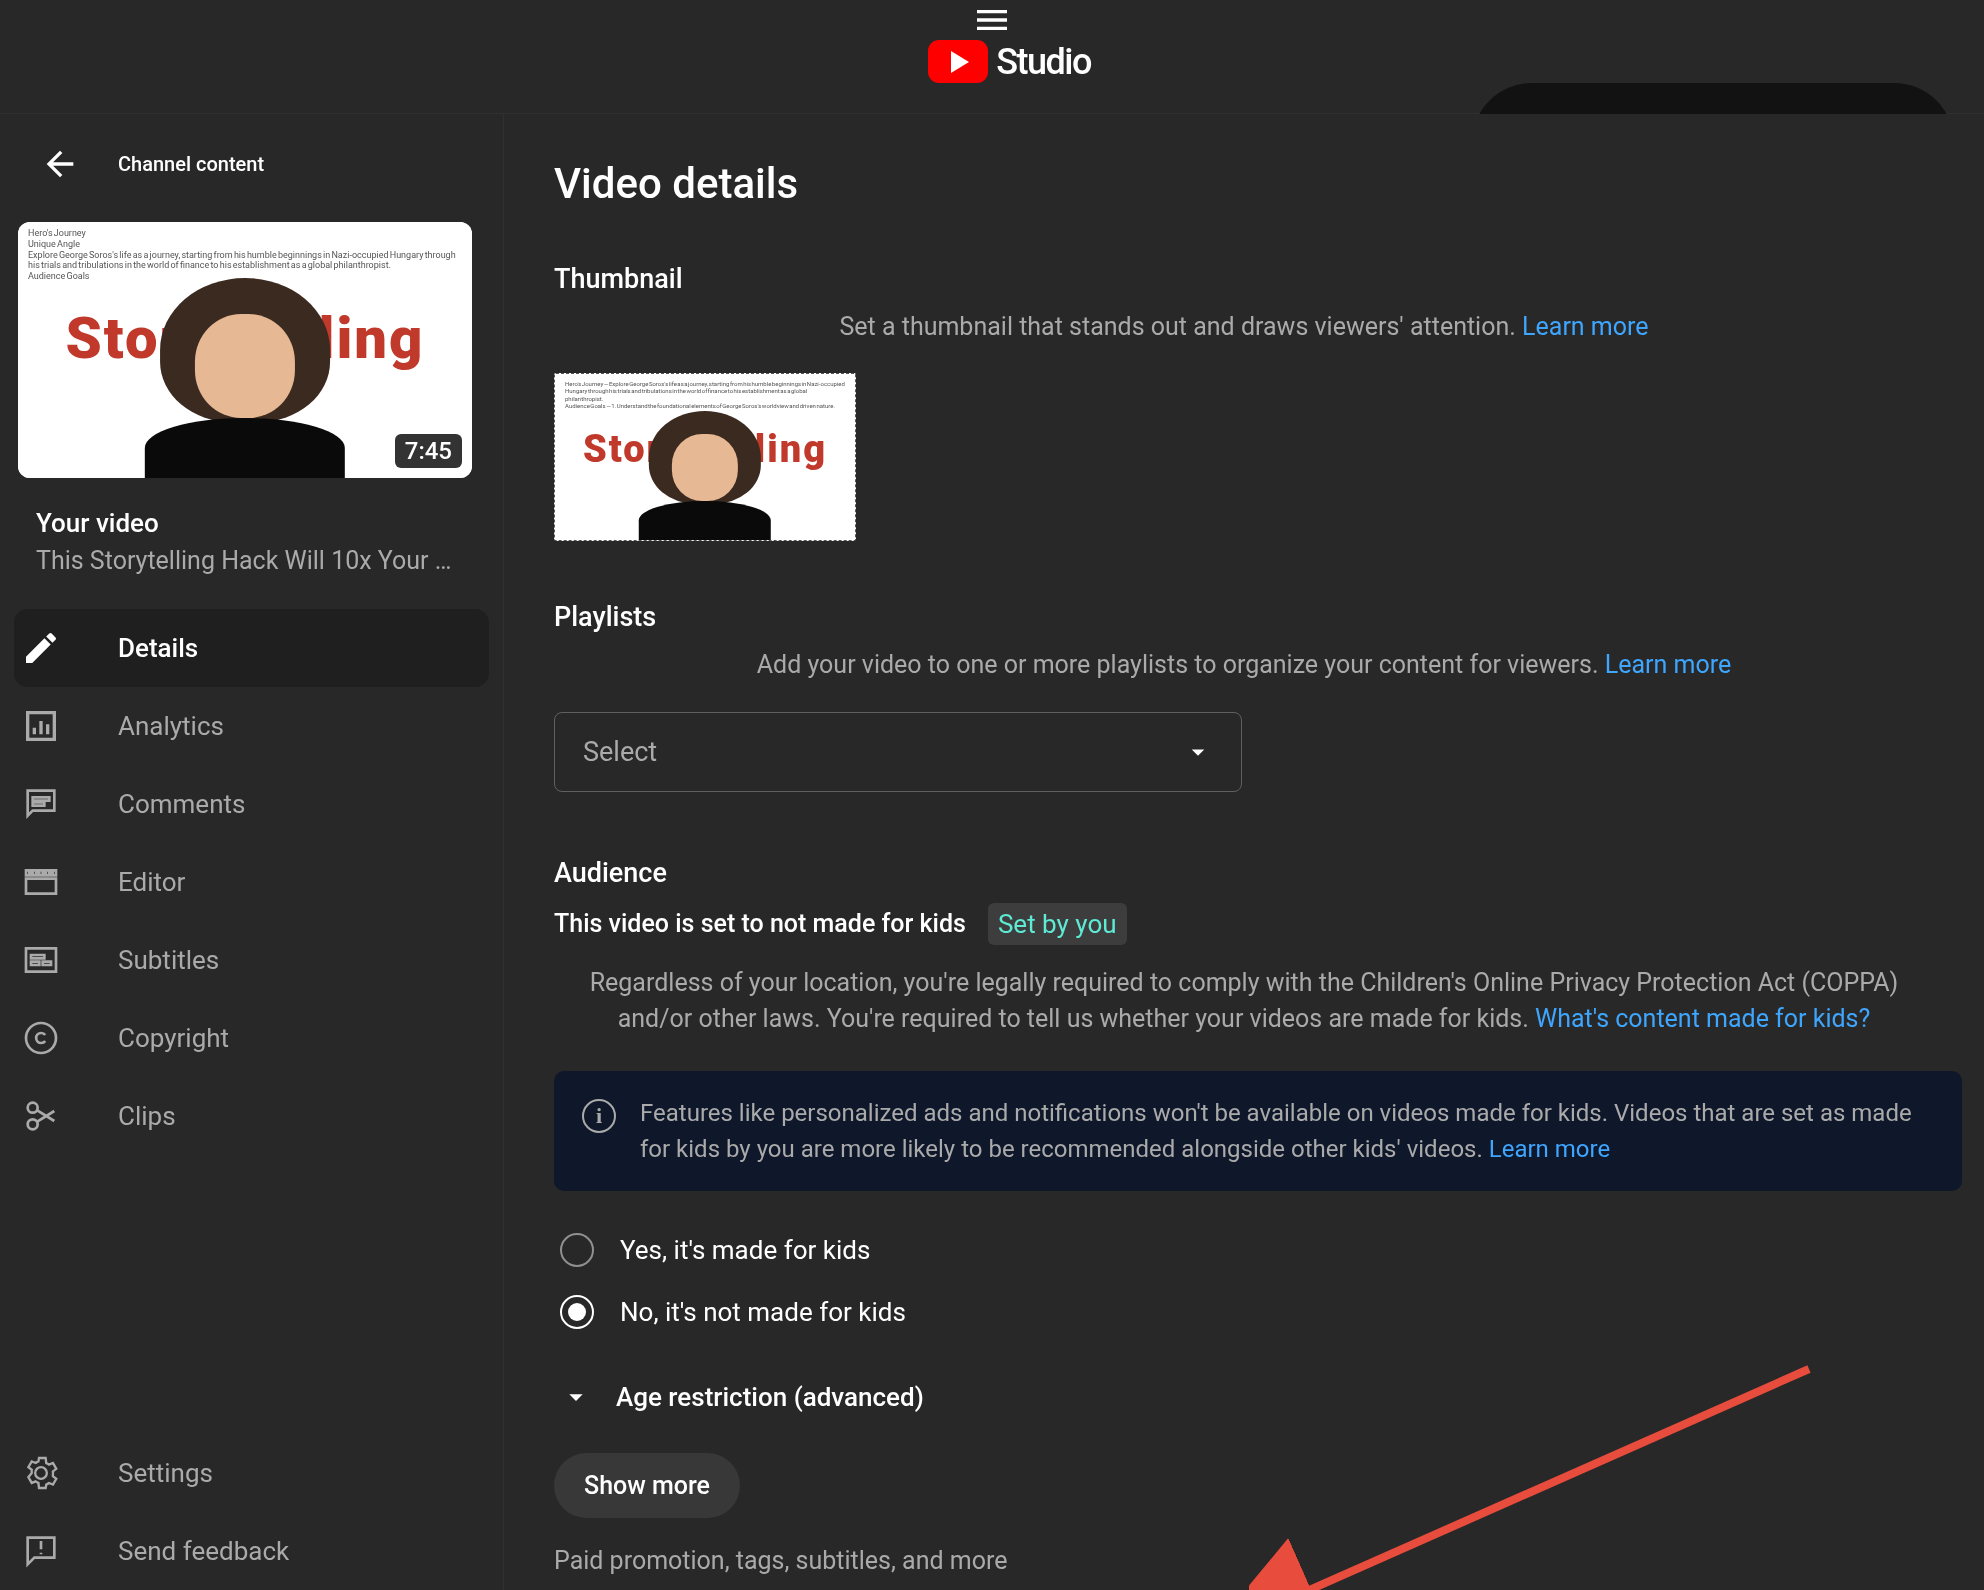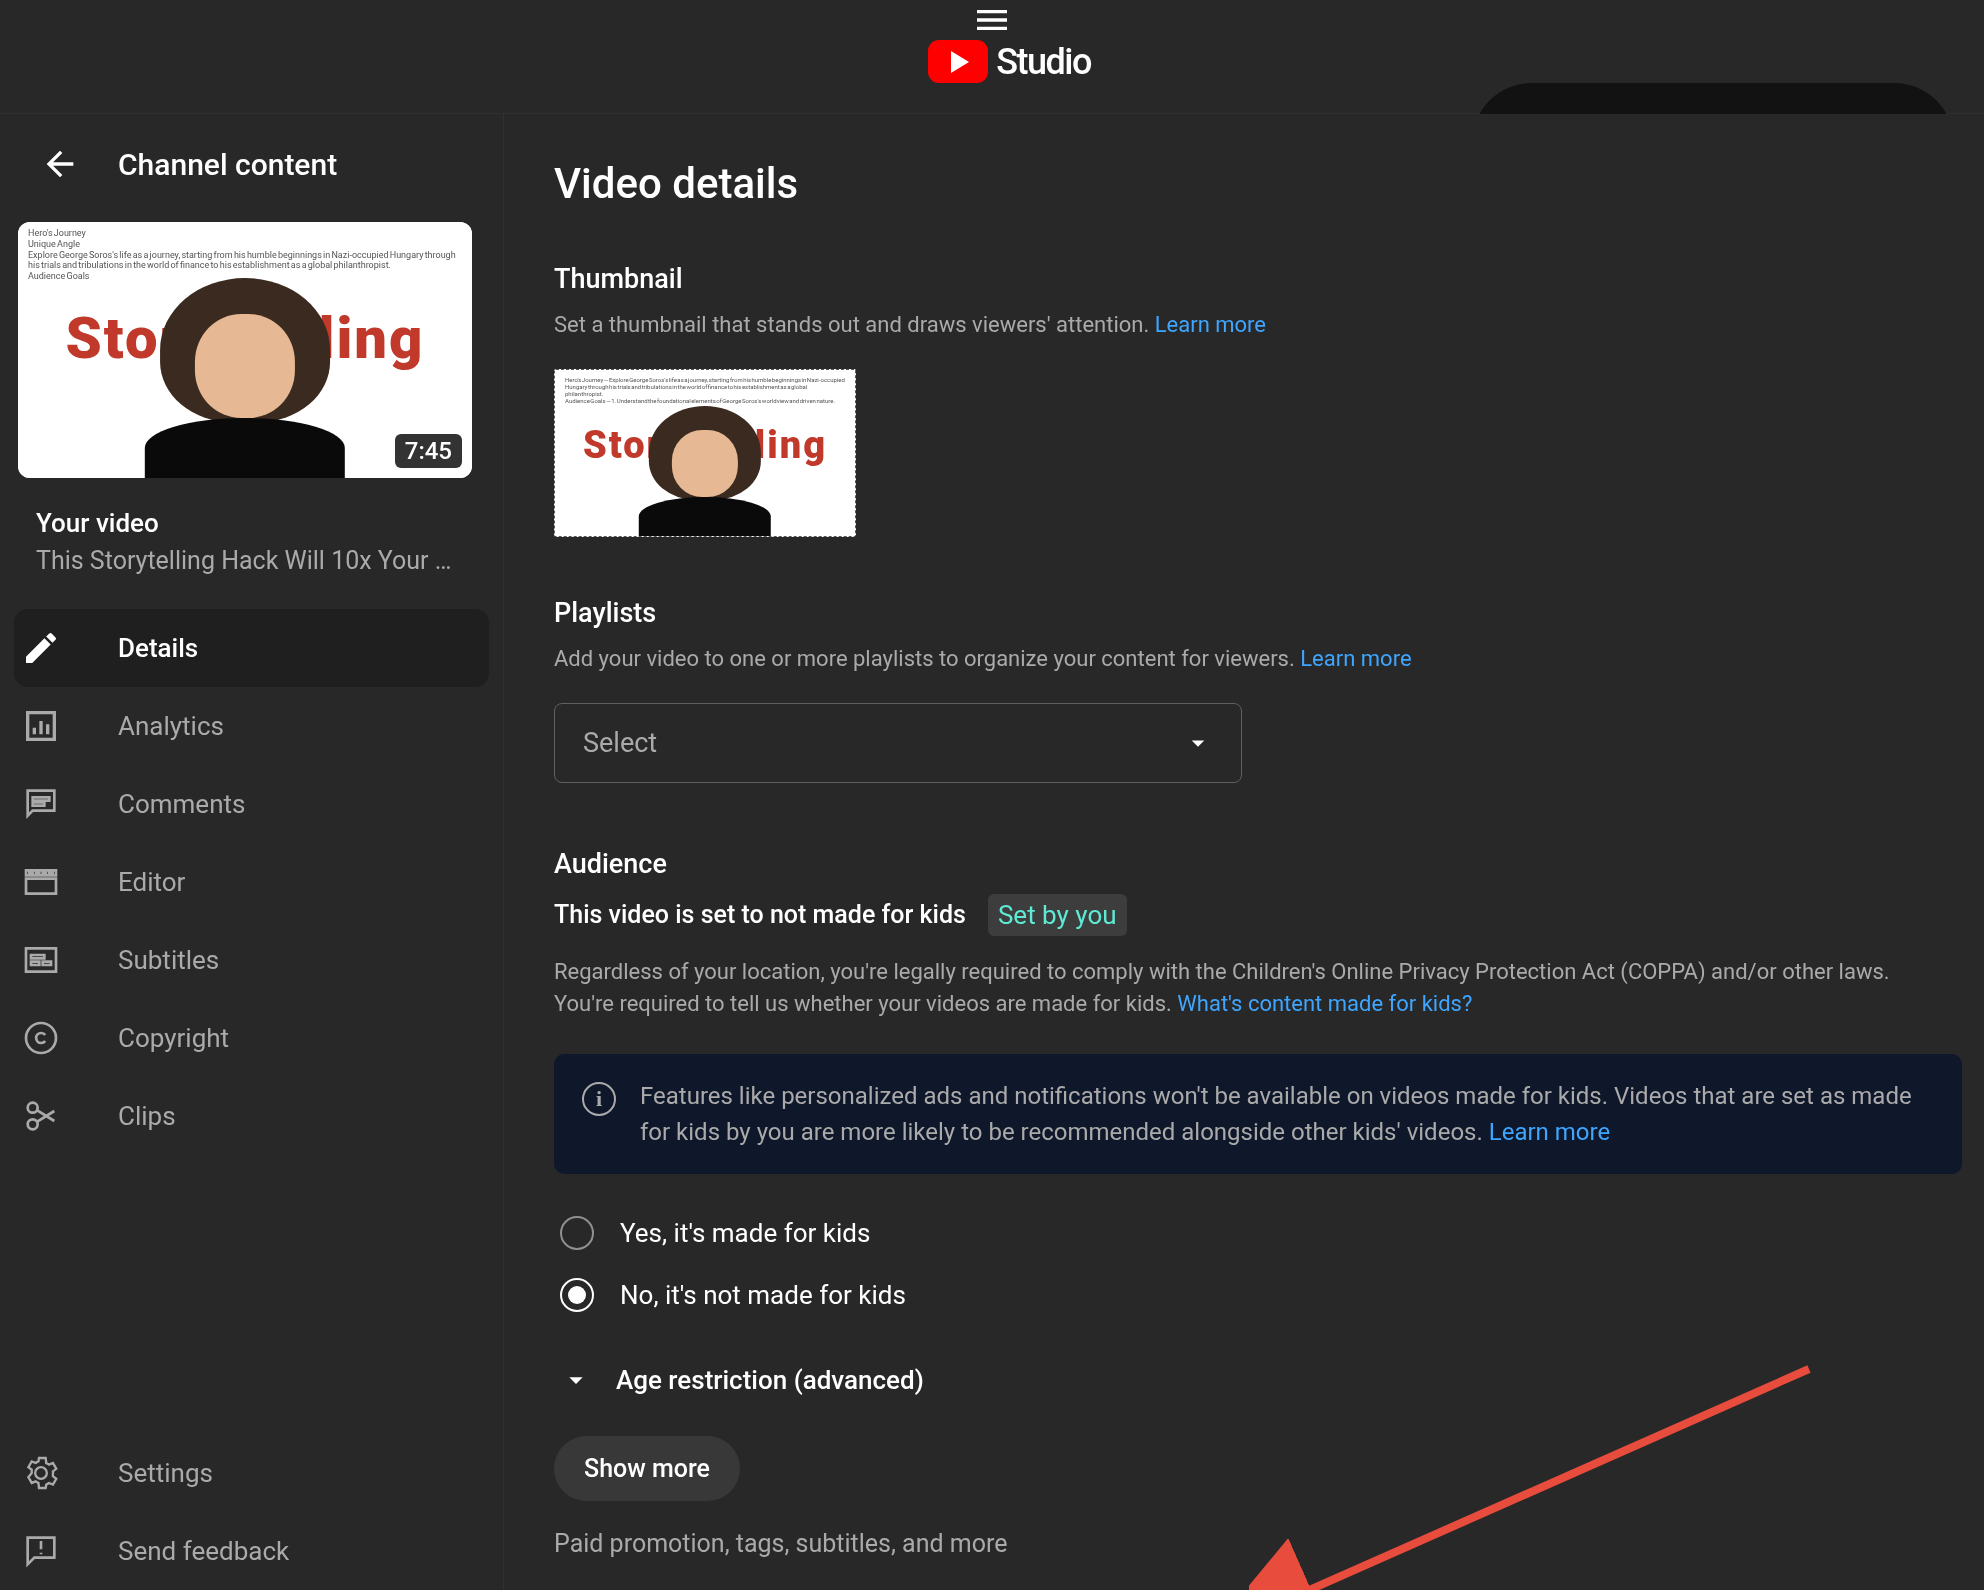--- a/index.html
+++ b/index.html
@@ -28,21 +28,21 @@
   .search-input::placeholder { color:#909090; }
 
   
   .sidebar {
     position:absolute; top:114px; left:0; bottom:0; width:504px;
     background:#282828; border-right:1px solid #303030; padding-top:30px;
     display:flex; flex-direction:column;
   }
   .back-row { display:flex; align-items:center; padding:0 40px; margin-bottom:38px; }
   .back-row svg { width:40px; height:40px; fill:#fff; margin-right:38px; }
-  .back-row span { font-size:30px; font-weight:500; }
+  .back-row span { font-size:20px; font-weight:500; }
   .thumb-large {
     margin:0 18px 30px 18px; width:454px; height:256px; background:#fff; border-radius:12px;
     position:relative; overflow:hidden;
   }
   .thumb-large .duration {
     position:absolute; right:10px; bottom:10px; background:rgba(0,0,0,.8);
     padding:3px 10px; border-radius:6px; font-size:24px; font-weight:500;
   }
   .your-video { padding:0 36px; margin-bottom:34px; }
   .your-video .t { font-size:26px; font-weight:500; margin-bottom:8px; }
@@ -60,21 +60,21 @@
   .sidebar-bottom { margin-top:auto; padding:0 14px 0 14px; }
 
   
   .main {
     position:absolute; top:114px; left:504px; right:0; bottom:0;
     background:#282828; padding:45px 50px 20px 50px; overflow:hidden;
   }
   .page-title { font-size:42px; font-weight:500; margin-bottom:55px; }
 
   .section-h { font-size:27px; font-weight:500; margin-bottom:14px; }
-  .section-sub { font-size:22px; color:#aaa; margin-bottom:28px; line-height:1.45; }
+  .section-sub { font-size:25px; color:#aaa; margin-bottom:28px; line-height:1.45;text-align:center; }
   .section-sub a, .link { color:#3ea6ff; text-decoration:none; cursor:pointer; }
 
   .thumb-small {
     width:302px; height:168px; background:#fff; border:1px dashed #555; border-radius:2px;
     margin-bottom:60px; position:relative; overflow:hidden;
   }
 
   .select-box {
     width:688px; height:80px; border:1px solid #606060; border-radius:8px;
     display:flex; align-items:center; justify-content:space-between;

